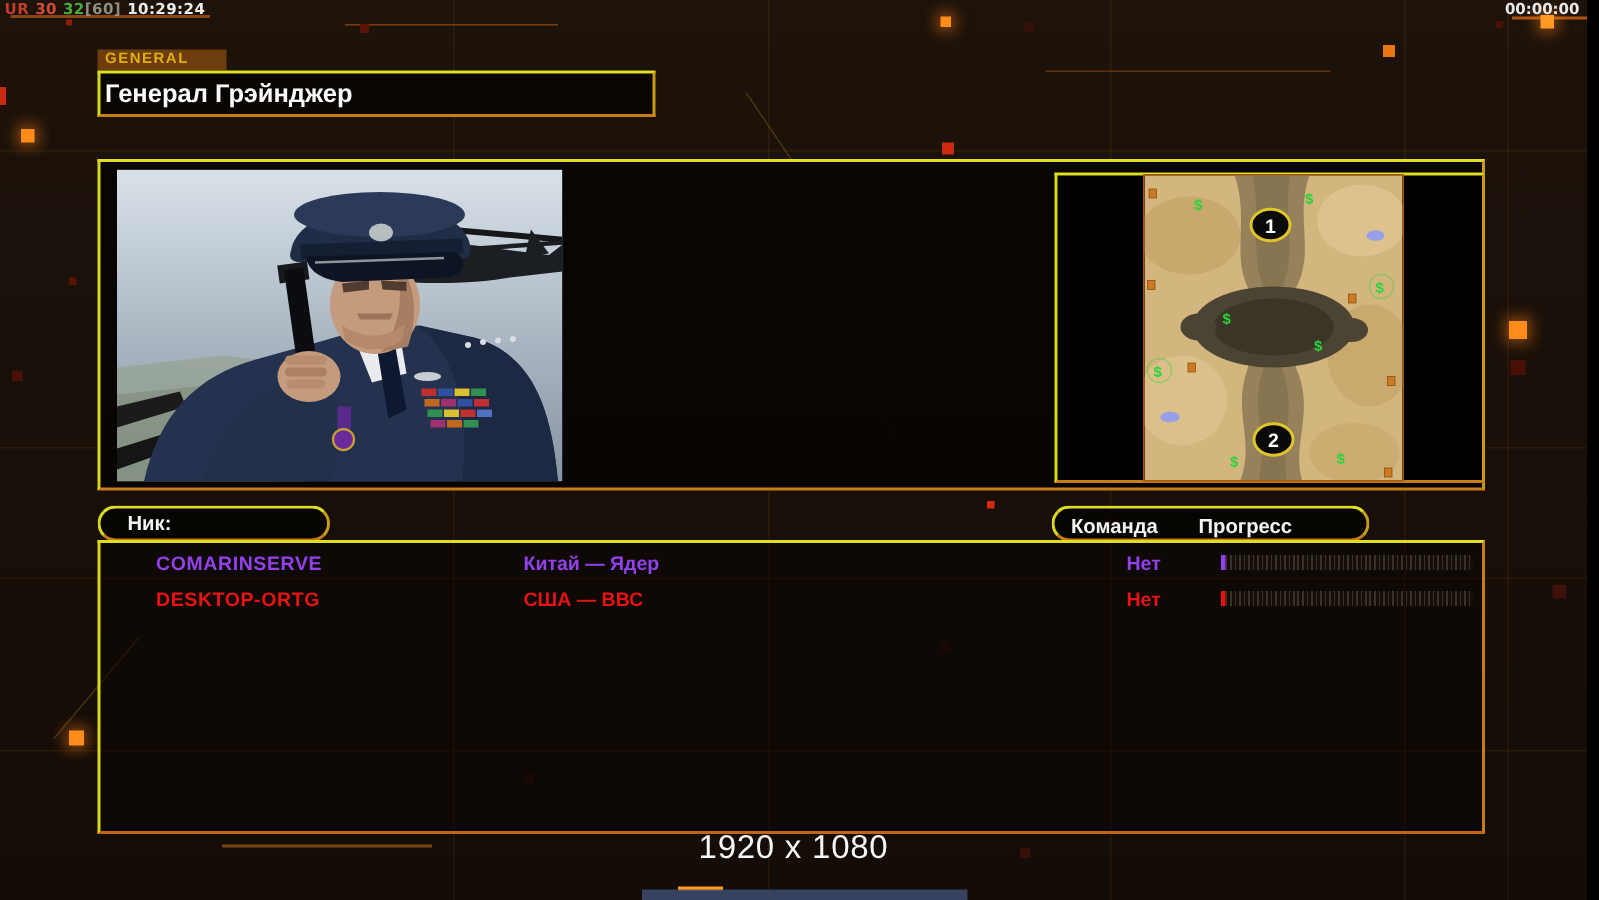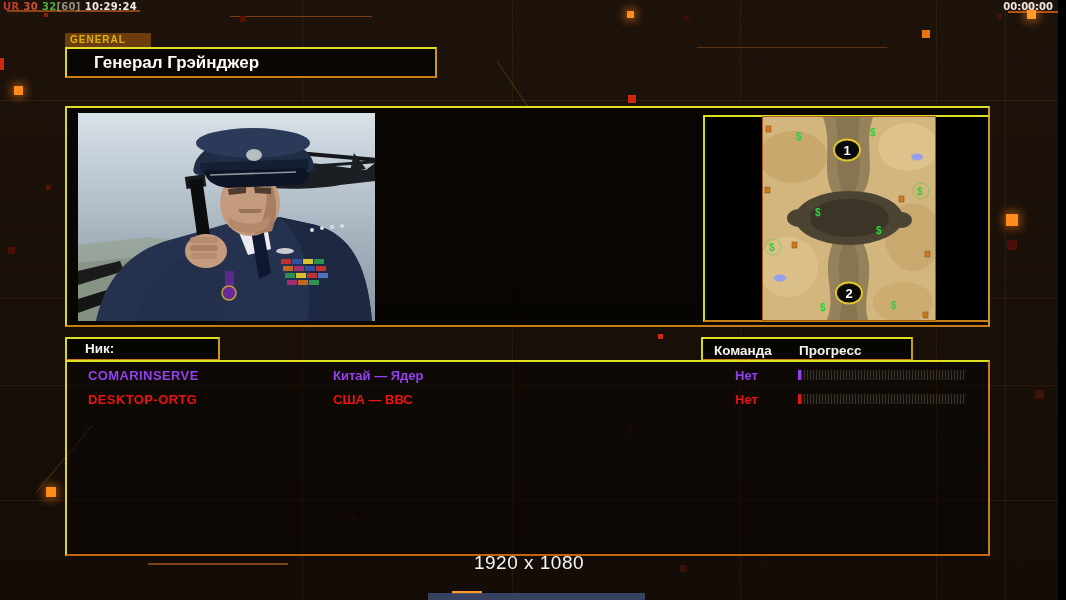--- a/index.html
+++ b/index.html
@@ -22,51 +22,51 @@
   .c-gray{color:#8f8f80;} .c-white{color:#ececec;}
   .rec-timer{position:absolute;right:5px;top:1px;font-size:10px;font-weight:bold;color:#e8e8e8;
     font-family:"DejaVu Sans",sans-serif;}
   
   .tab-general{position:absolute;left:65px;top:33px;width:86px;height:14px;background:#6e3d0d;
     color:#ddb012;font-size:10px;font-weight:bold;letter-spacing:1px;line-height:14px;
     padding-left:5px;box-sizing:border-box;}
   
   .ybox{background:rgba(6,4,2,.92);border:2px solid;border-color:#dede24 #c89a16 #c87c16 #d8d81c;box-sizing:border-box;}
   .title-box{position:absolute;left:65px;top:47px;width:372px;height:31px;}
-  .title-box .t{display:block;padding-left:27px;line-height:27px;color:#fbfbfb;font-size:17px;font-weight:bold;}
+  .title-box .t{display:block;padding-left:3px;line-height:27px;color:#fbfbfb;font-size:17px;font-weight:bold;}
   
   .info-panel{position:absolute;left:65px;top:106px;width:925px;height:221px;}
   .portrait{position:absolute;left:11px;top:5px;width:297px;height:208px;overflow:hidden;background:#223;}
   .briefing{position:absolute;left:319px;top:42px;width:312px;color:#f2f2f2;font-size:12.5px;line-height:17.5px;}
   .briefing .para{margin:0 0 19px;white-space:pre-line;}
   .minimap-box{position:absolute;left:636px;top:7px;width:287px;height:207px;background:#000;
     border:2px solid;border-color:#dede24 #c89a16 #c87c16 #d8d81c;box-sizing:border-box;}
   .minimap-inner{position:absolute;left:58px;top:0;width:172px;height:203px;outline:1px solid #a85a14;}
   
-  .hdr{position:absolute;height:24px;font-size:13.5px;font-weight:bold;color:#f3f3f3;line-height:20px;}
+  .hdr{position:absolute;height:24px;font-size:13.5px;font-weight:bold;color:#f3f3f3;line-height:20px;border-radius:12px;}
   .hdr-nick{left:65px;top:337px;width:155px;padding-left:18px;}
   .hdr-gen{left:316px;top:337px;width:212px;padding-left:16px;}
   .hdr-team{left:701px;top:337px;width:212px;}
   .hdr-team .h1{position:absolute;left:11px;top:2px;}
   .hdr-team .h2{position:absolute;left:96px;top:2px;}
   
   .players-panel{position:absolute;left:65px;top:360px;width:925px;height:196px;
     background:rgba(10,6,3,.55);border:2px solid;border-color:#dede24 #c87c16 #c36415 #d8d81c;box-sizing:border-box;}
-  .player-row{position:absolute;left:0;width:100%;height:24px;}
+  .player-row{position:absolute;left:16px;width:100%;height:24px;}
   .player-row .cell{position:absolute;font-size:13px;font-weight:bold;color:var(--row-color);}
   .cell.nick{left:21px;top:4px;letter-spacing:.4px;}
   .cell.gen{left:266px;top:4px;}
   .cell.team{left:668px;top:4px;}
   .progress-bar{position:absolute;left:731px;top:6px;width:168px;height:10px;background:#120d08;}
   .bar-hatch{position:absolute;inset:0;
     background:repeating-linear-gradient(90deg,#3a3128 0px,#3a3128 1px,#130e09 1px,#130e09 3px);}
   .bar-lead{position:absolute;left:0;top:0;height:100%;width:2%;background:var(--row-color);z-index:2;}
   
   .footer-res{position:absolute;left:0;right:0;top:552px;text-align:center;color:#f6f6f6;
-    font-size:19px;letter-spacing:.5px;}
+    font-size:22px;letter-spacing:.5px;}
   .bottom-strip{position:absolute;left:428px;top:593px;width:217px;height:7px;background:#3c4c6e;opacity:.85;}
 </style>
 </head>
 <body>
 
 <div class="screen">
 
   <div class="gl h" style="top:100px"></div>
   <div class="gl h" style="top:298px"></div>
   <div class="gl h" style="top:385px"></div>

